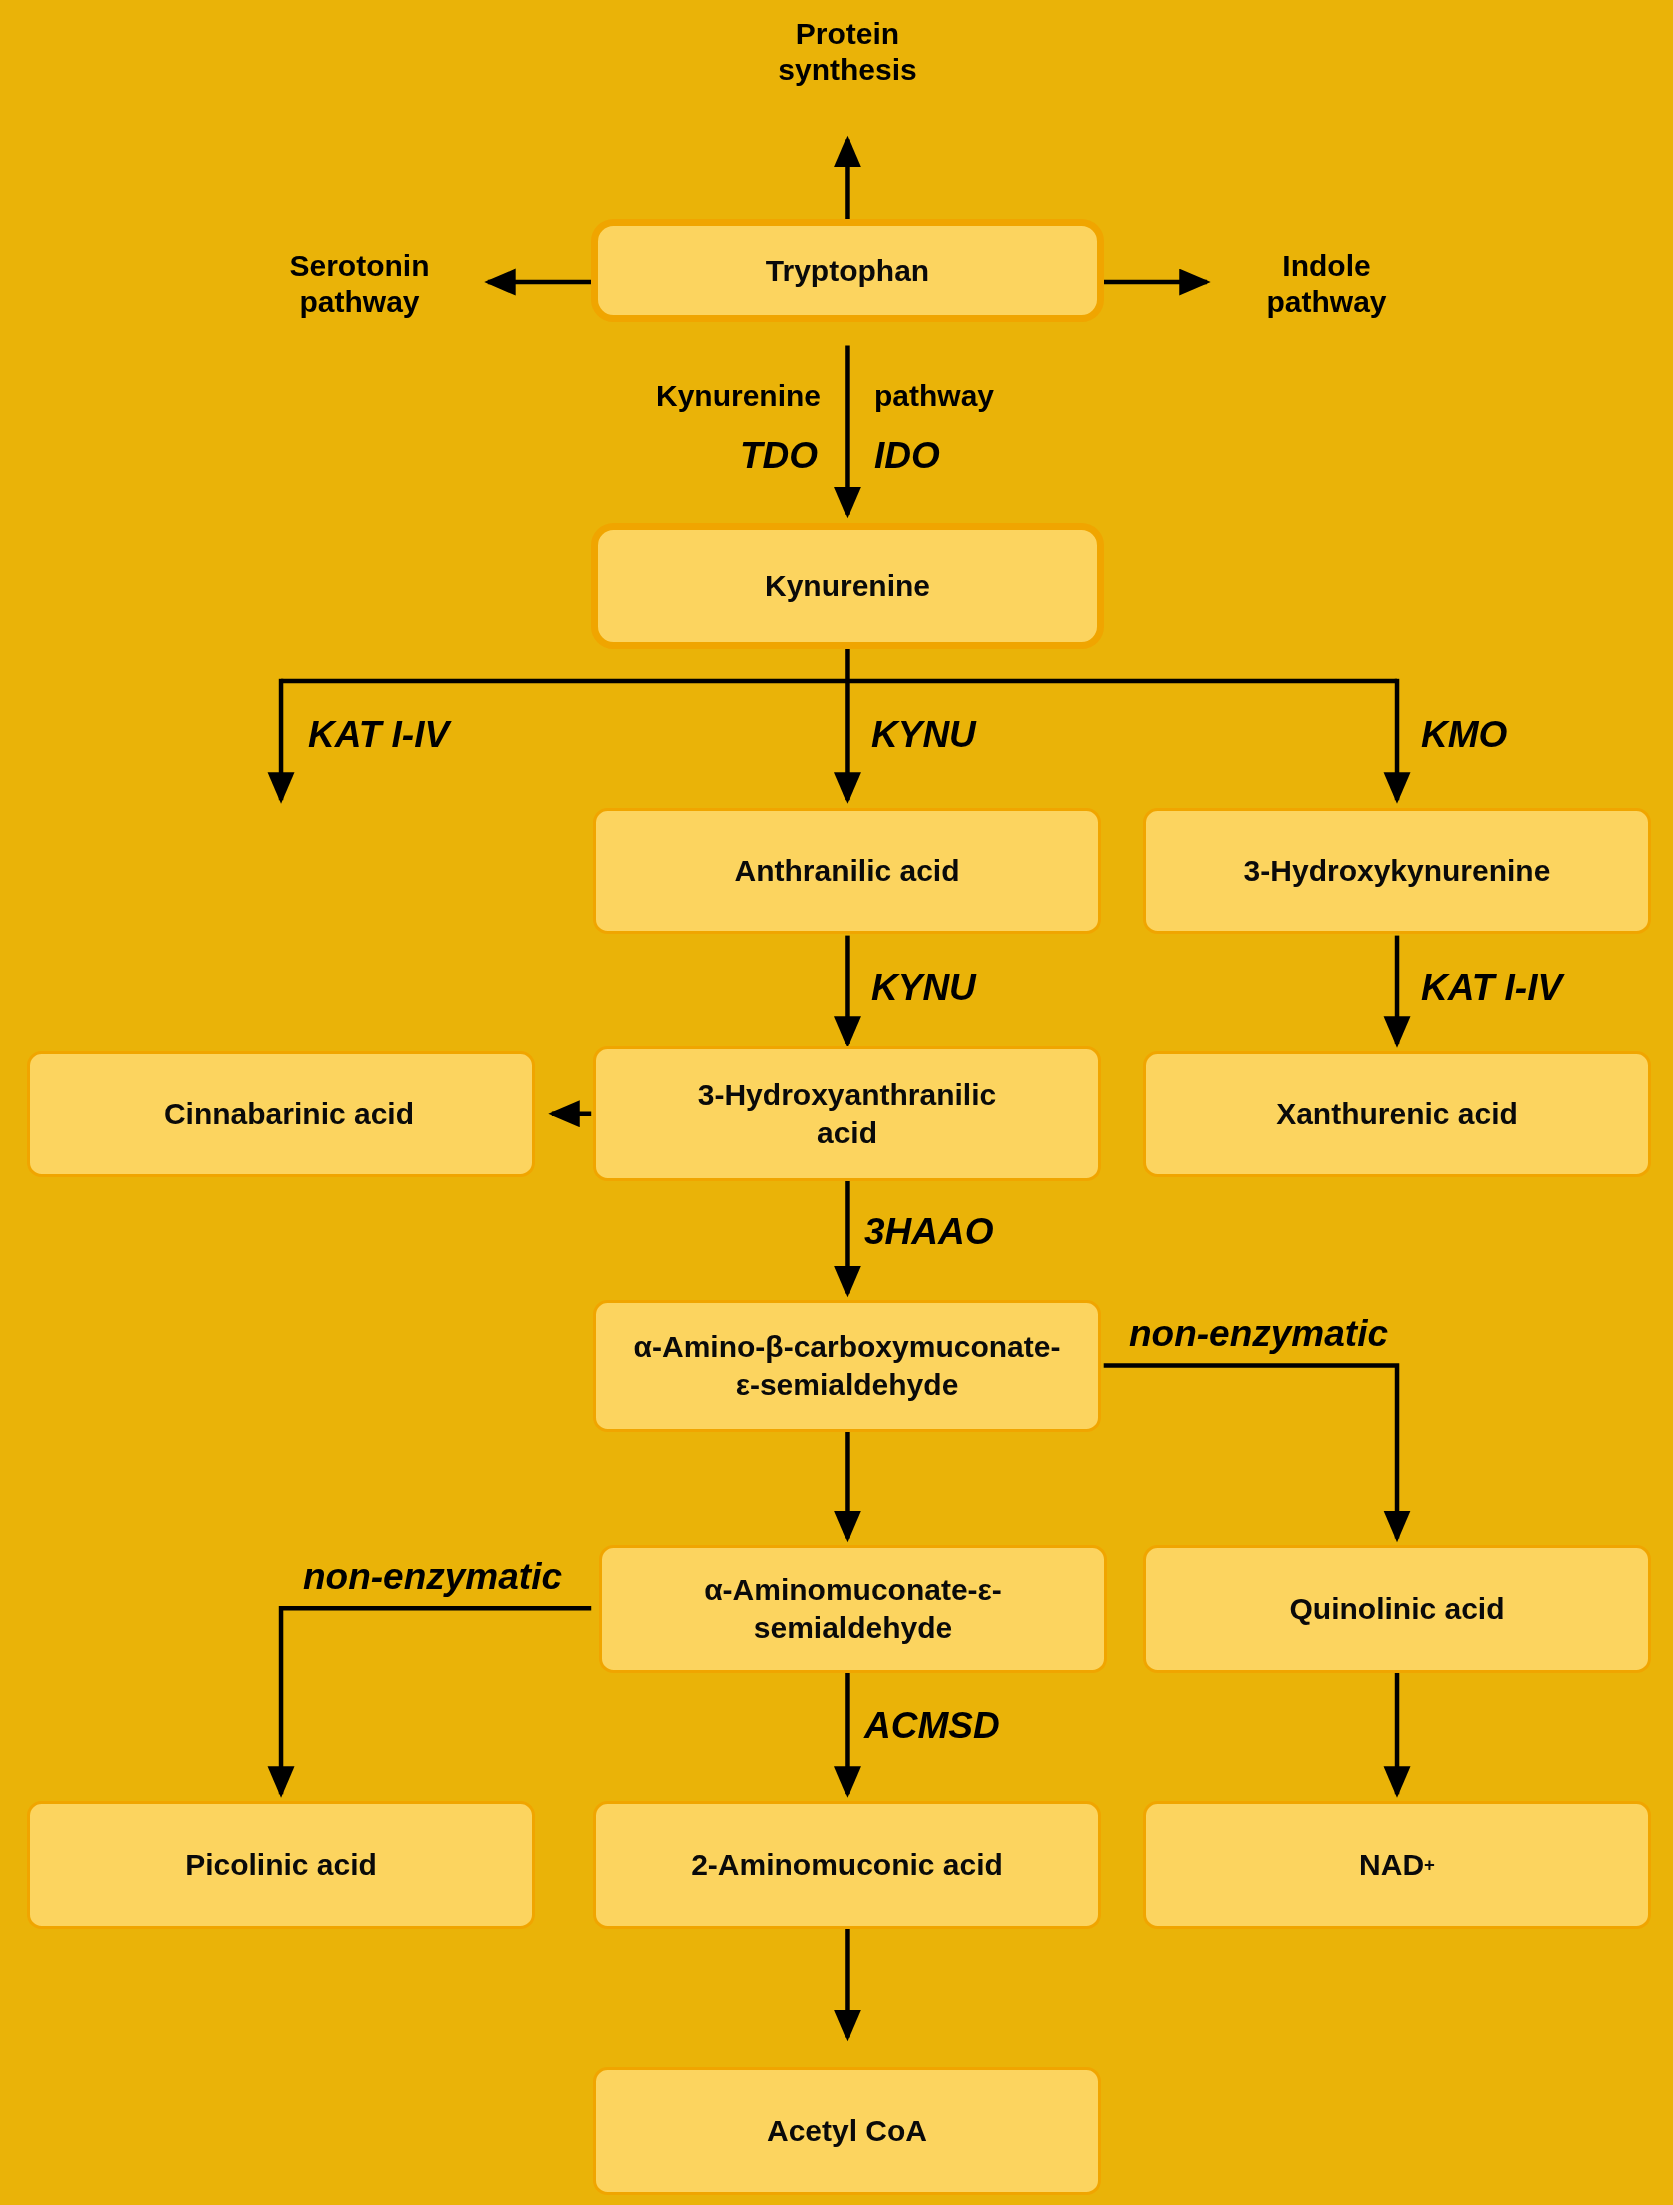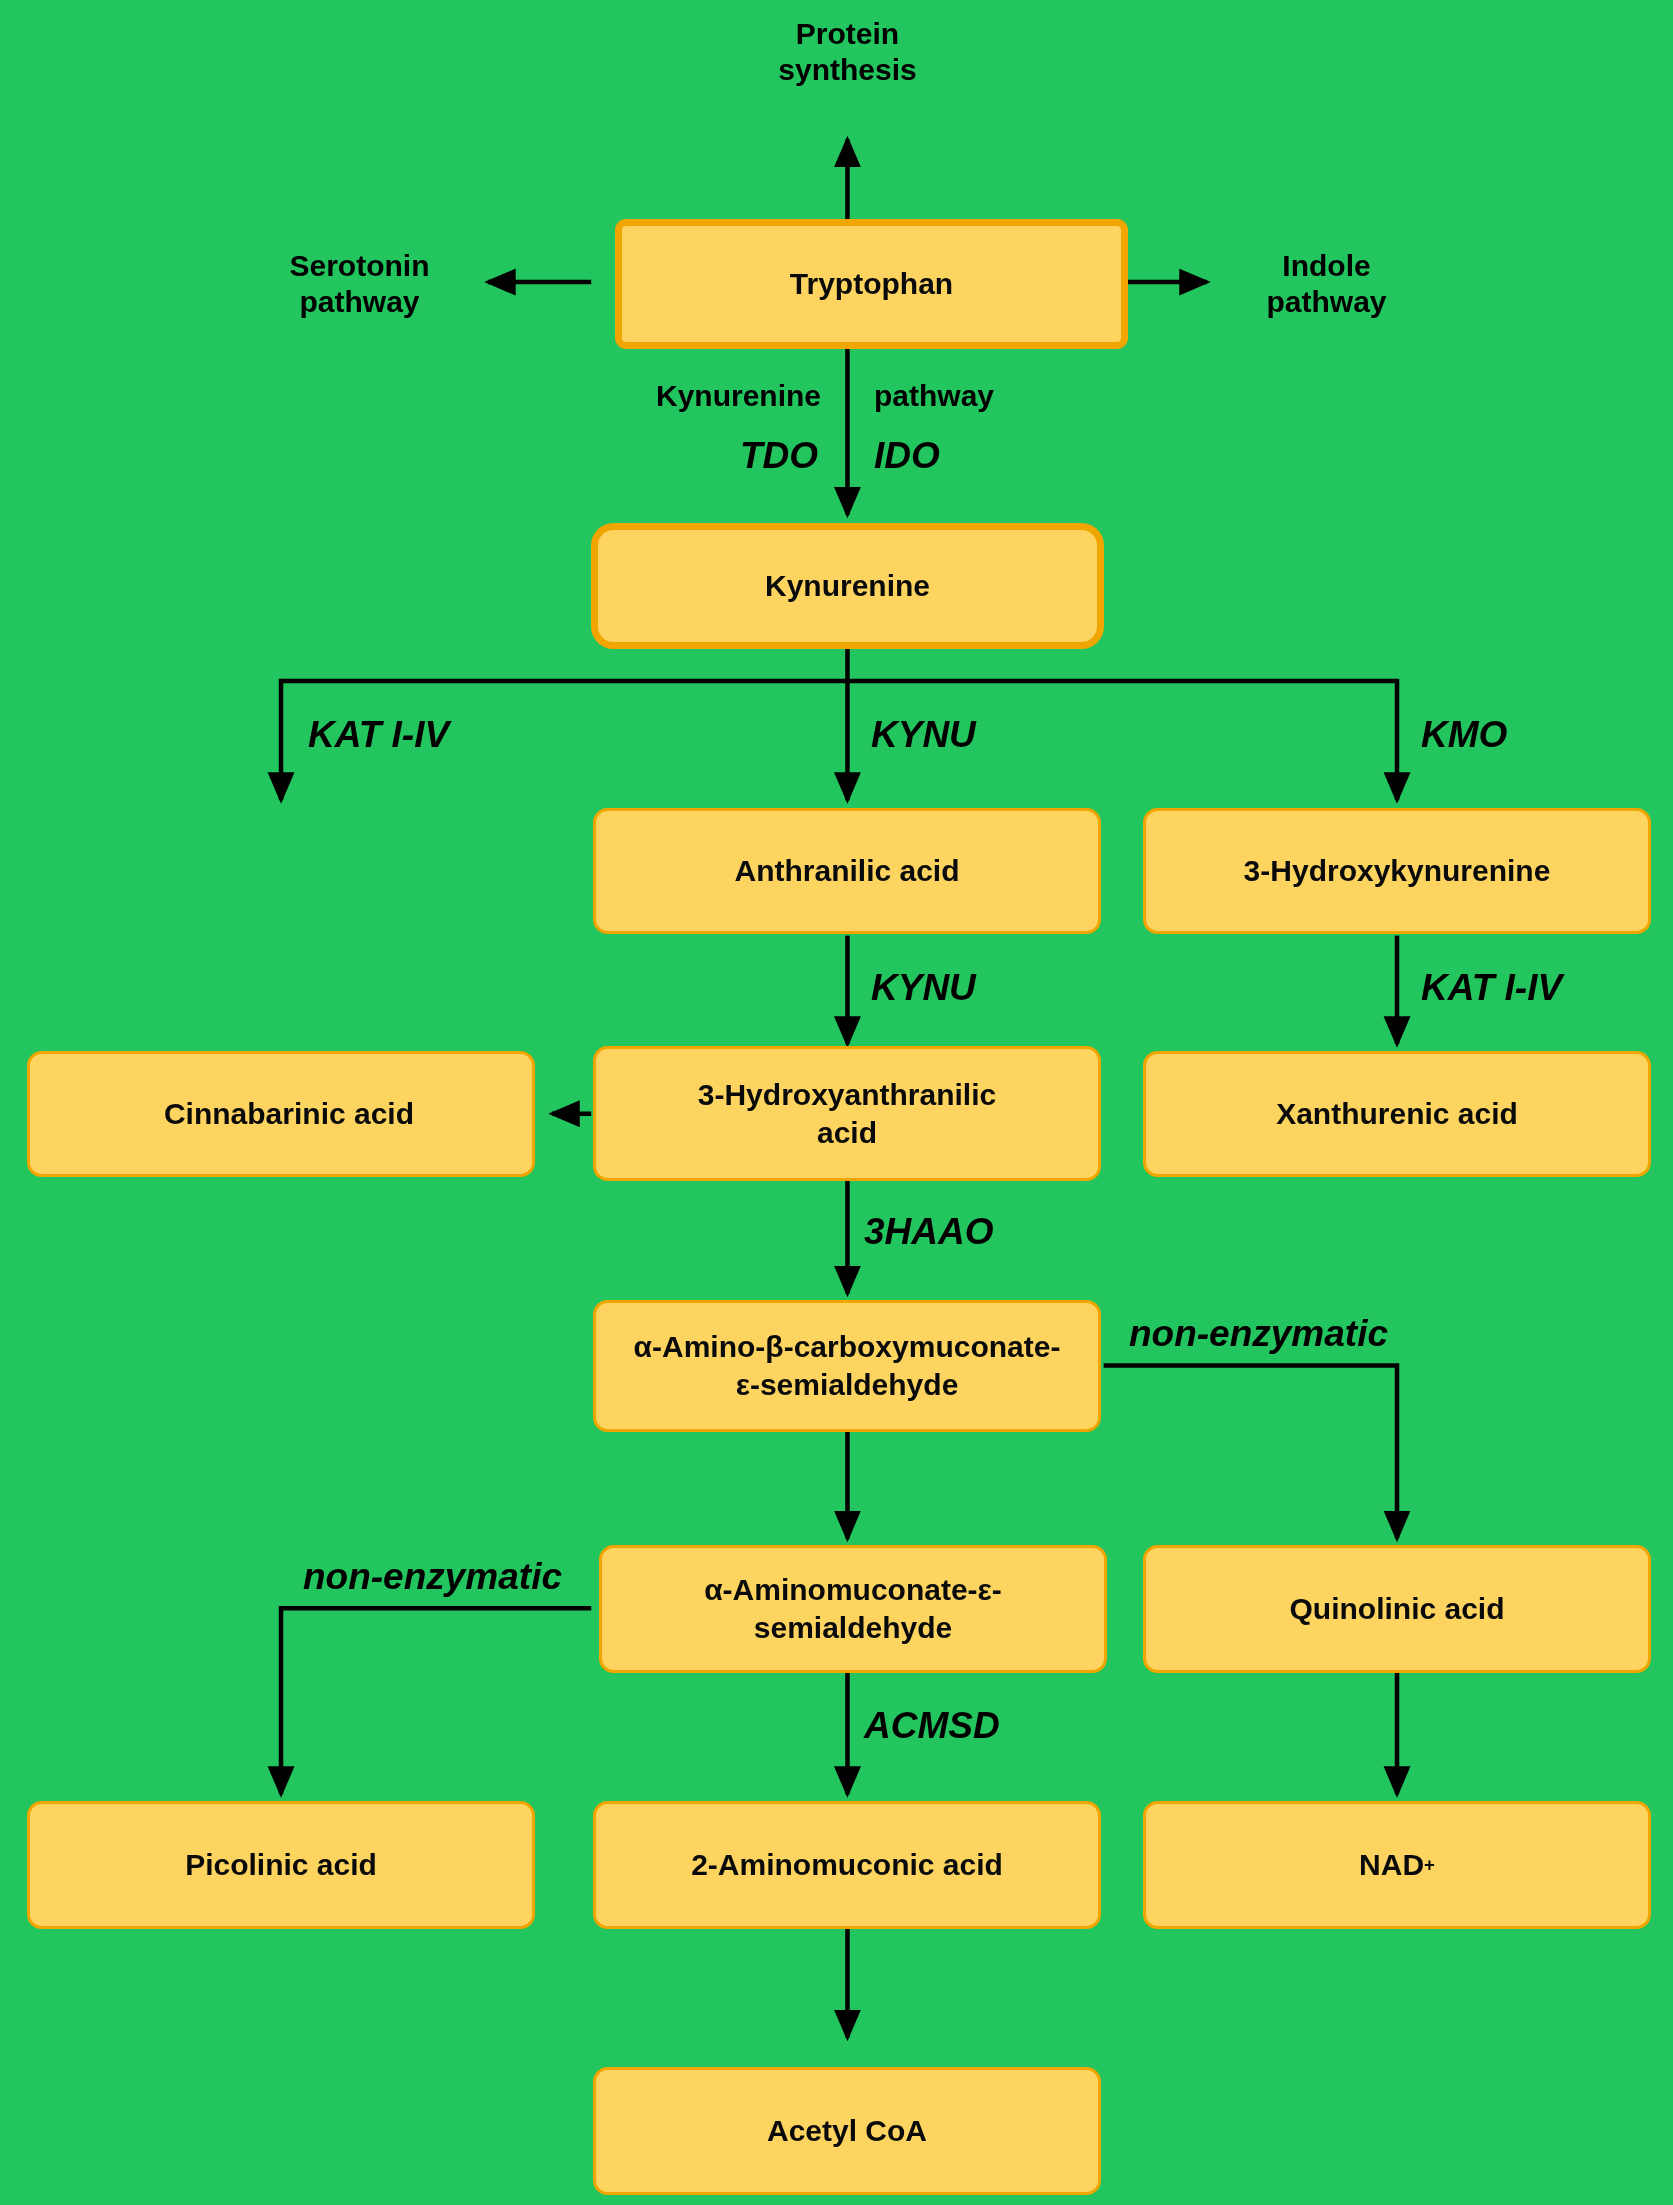--- a/index.html
+++ b/index.html
@@ -1,20 +1,20 @@
 <!DOCTYPE html>
 <html style="font-size:9px"><head>
 <meta charset="utf-8">
 <style>
   html,body{margin:0;padding:0;background:#ffffff;}
   #canvas{
     position:relative;
     width:1673px;
     height:2205px;
-    background:#22c55e;
+    background:#eab308;
     font-family:"Liberation Sans", sans-serif;
     overflow:hidden;
   }
   #wires{position:absolute;left:0;top:0;width:1673px;height:2205px;}
   .node{
     position:absolute;
     background:#FCD45F;
     border:3.4px solid #F0A500;
     border-radius:14.6px;
     display:flex;
@@ -89,21 +89,21 @@
   <div class="lbl enzyme" style="left:308px;top:717px;">KAT I-IV</div>
   <div class="lbl enzyme" style="left:871px;top:717px;">KYNU</div>
   <div class="lbl enzyme" style="left:1421px;top:717px;">KMO</div>
   <div class="lbl enzyme" style="left:871px;top:970px;">KYNU</div>
   <div class="lbl enzyme" style="left:1421px;top:970px;">KAT I-IV</div>
   <div class="lbl enzyme" style="left:864px;top:1214px;">3HAAO</div>
   <div class="lbl enzyme center" style="left:1118px;top:1316px;width:281px;">non-enzymatic</div>
   <div class="lbl enzyme center" style="left:292px;top:1559px;width:281px;">non-enzymatic</div>
   <div class="lbl enzyme" style="left:864px;top:1708px;">ACMSD</div>
 
-  <div class="node thick" style="left:615px;top:219px;width:513px;height:130px;border-radius:11px;">
+  <div class="node thick" style="left:591px;top:219px;width:513px;height:103px;">
     <span>Tryptophan</span>
   </div>
   <div class="node thick" style="left:591px;top:523px;width:513px;height:126px;">
     <span>Kynurenine</span>
   </div>
 
   <div class="node" style="left:593px;top:808px;width:508px;height:126px;">
     <span>Anthranilic acid</span>
   </div>
   <div class="node" style="left:1143px;top:808px;width:508px;height:126px;">

